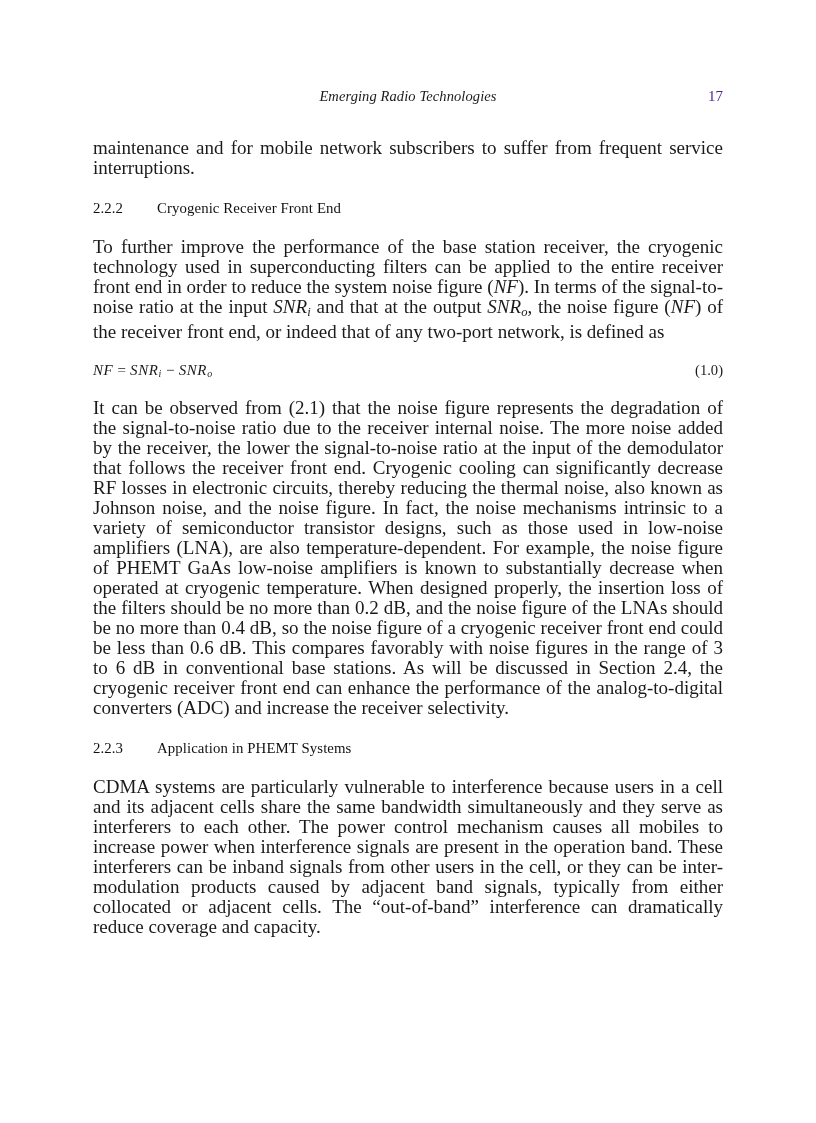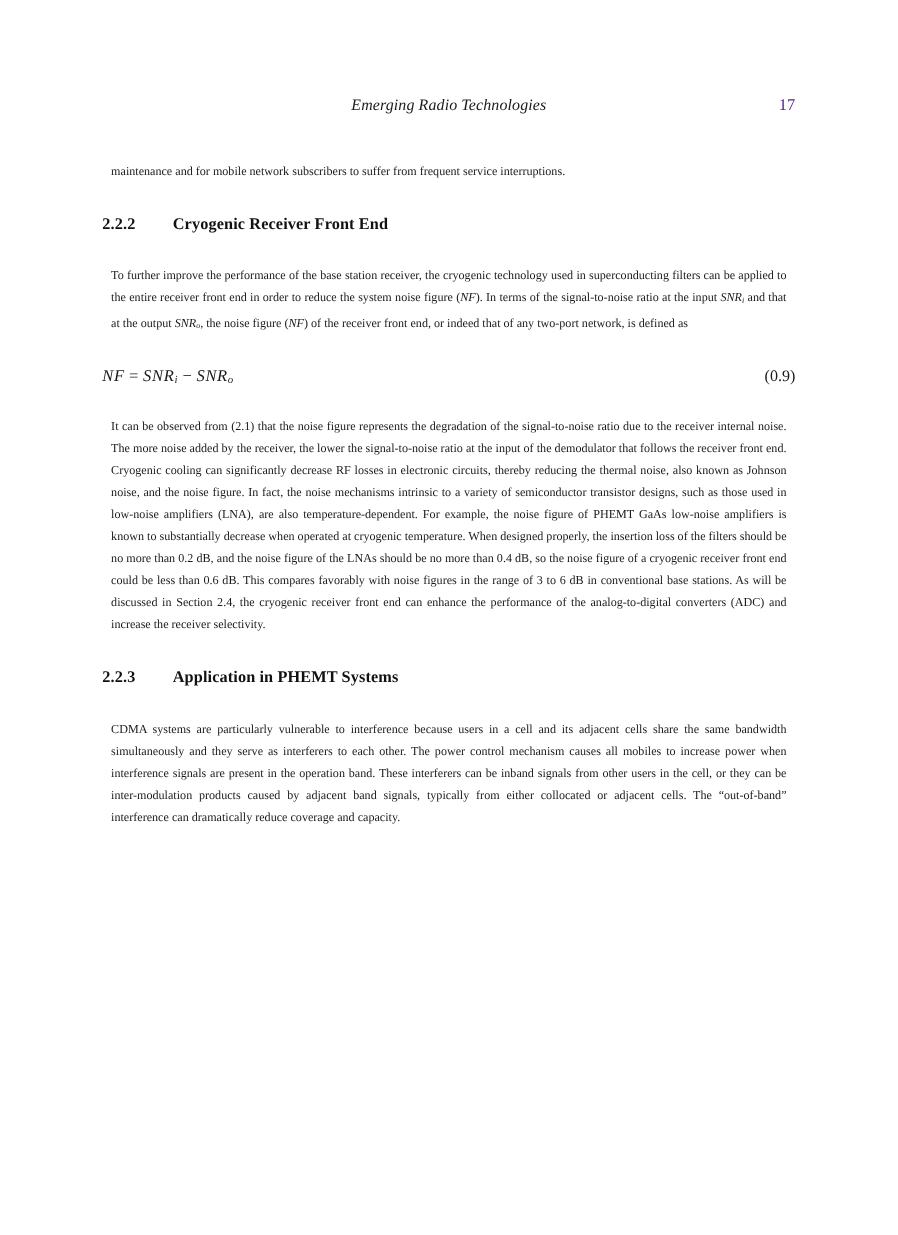--- a/index.html
+++ b/index.html
@@ -53,43 +53,43 @@
 
   
   .column {
     position: absolute;
     left: 93px;
     top: 138px;
     width: 630px;
   }
 
   p.body {
-    margin: 8px;
-    font-size: 11px;
+    margin: 0;
+    font-size: 19px;
     line-height: 20.0px;
     text-align: justify;
     text-justify: inter-word;
     color: #1a1a1a;
     hyphens: none;
   }
   p.body.indent {
     text-indent: 21px;
   }
   p.body + p.body {
     margin-top: 0;
   }
   .gap-head-before { height: 20px; }
   .gap-head-after  { height: 19px; }
   .gap-eq    { height: 13px; }
 
   h3.section-heading {
     margin: 0;
     font-size: 14.8px;
     line-height: 20px;
-    font-weight: bold;
+    font-weight: normal;
     color: #111111;
     letter-spacing: 0.1px;
   }
   h3.section-heading .sec-num {
     display: inline-block;
     width: 64px;
   }
 
   
   .equation-row {
@@ -161,21 +161,21 @@
     </h3>
 
     <div class="gap-head-after"></div>
 
     <p class="body"><span>To further improve the performance of the base station receiver, the cryogenic technology used in superconducting filters can be applied to the entire receiver front end in order to reduce the system noise figure (</span><i>NF</i><span>). In terms of the signal-to-noise ratio at the input </span><i><span>SNR</span><sub>i</sub></i><span> and that at the output </span><i><span>SNR</span><sub>o</sub></i><span>, the noise figure (</span><i>NF</i><span>) of the receiver front end, or indeed that of any two-port network, is defined as</span></p>
 
     <div class="gap-eq"></div>
 
     <div class="equation-row">
       <div class="eq-body"><span>NF</span><span class="op">=</span><span><span>SNR</span><sub>i</sub></span><span class="op">−</span><span><span>SNR</span><sub>o</sub></span></div>
-      <div class="eq-number">(0.9)</div>
+      <div class="eq-number">(1.0)</div>
     </div>
 
     <div class="gap-eq"></div>
 
     <p class="body">It can be observed from (2.1) that the noise figure represents the degradation of the signal-to-noise ratio due to the receiver internal noise. The more noise added by the receiver, the lower the signal-to-noise ratio at the input of the demodulator that follows the receiver front end. Cryogenic cooling can significantly decrease RF losses in electronic circuits, thereby reducing the thermal noise, also known as Johnson noise, and the noise figure. In fact, the noise mechanisms intrinsic to a variety of semiconductor transistor designs, such as those used in low-noise amplifiers (LNA), are also temperature-dependent. For example, the noise figure of PHEMT GaAs low-noise amplifiers is known to substantially decrease when operated at cryogenic temperature. When designed properly, the insertion loss of the filters should be no more than 0.2 dB, and the noise figure of the LNAs should be no more than 0.4 dB, so the noise figure of a cryogenic receiver front end could be less than 0.6 dB. This compares favorably with noise figures in the range of 3 to 6 dB in conventional base stations. As will be discussed in Section 2.4, the cryogenic receiver front end can enhance the performance of the analog-to-digital converters (ADC) and increase the receiver selectivity.</p>
 
     <div class="gap-head-before"></div>
 
     <h3 class="section-heading">
       <span class="sec-num">2.2.3</span><span>Application in PHEMT Systems</span>

